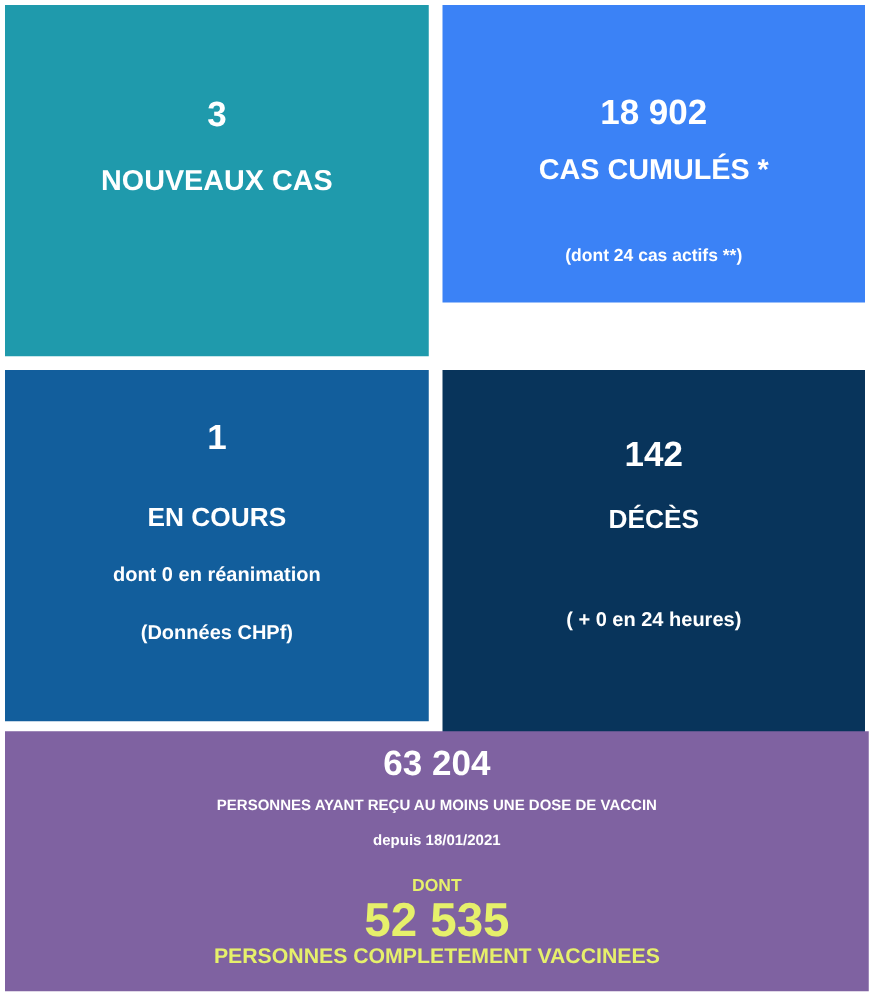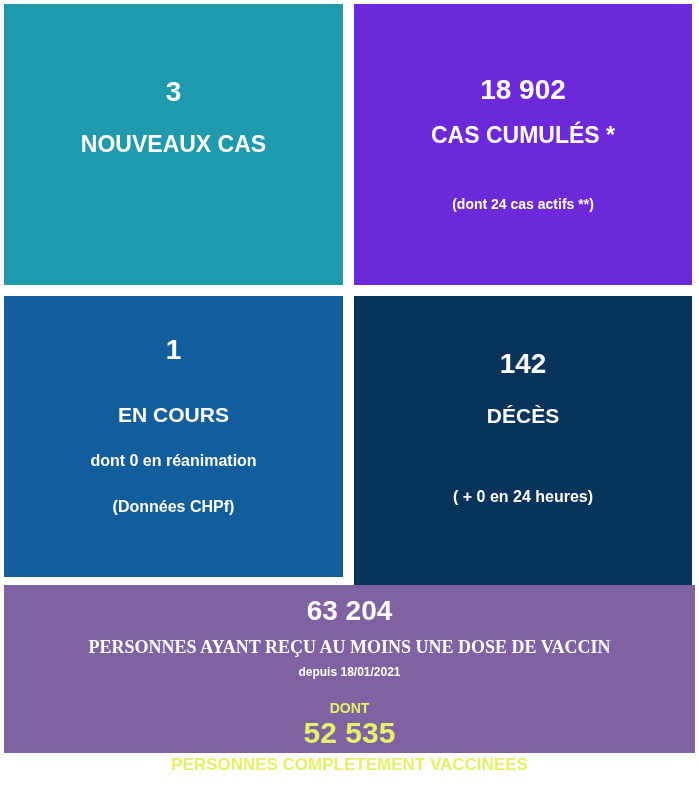--- a/index.html
+++ b/index.html
@@ -1,23 +1,23 @@
 <!DOCTYPE html>
 <html><head>
 <meta charset="utf-8">
 <style>
   html, body { margin: 0; padding: 0; background: #ffffff; }
   body { width: 699px; height: 801px; position: relative; overflow: hidden;
          font-family: "Liberation Sans", "DejaVu Sans", sans-serif; color: #ffffff; }
   .tile { position: absolute; box-sizing: border-box; text-align: center; font-weight: bold; }
   .t1 { left: 4px; top: 4px; width: 339px; height: 281px; background: #1F9AAC; }
-  .t2 { left: 354px; top: 4px; width: 338px; height: 281px; background: #6d28d9; }
+  .t2 { left: 354px; top: 4px; width: 338px; height: 238px; background: #3b82f6; }
   .t3 { left: 4px; top: 296px; width: 339px; height: 281px; background: #125E9C; }
   .t4 { left: 354px; top: 296px; width: 338px; height: 322px; background: #08345B; }
-  .t5 { left: 4px; top: 585px; width: 691px; height: 168px; background: #7F62A1; }
+  .t5 { left: 4px; top: 585px; width: 691px; height: 208px; background: #7F62A1; }
   .line { position: absolute; left: 0; right: 0; white-space: nowrap; }
   .big { font-size: 28px; }
   .lbl { font-size: 23px; }
   .sm { font-size: 16px; }
   .yellow { color: #E6F06B; }
 </style>
 </head>
 <body>
 
 <div class="tile t1">
@@ -39,18 +39,18 @@
 </div>
 
 <div class="tile t4">
   <div class="line big" style="top:52px;">142</div>
   <div class="line lbl" style="top:108px;font-size:21px;">DÉCÈS</div>
   <div class="line sm" style="top:192px;">( + 0 en 24 heures)</div>
 </div>
 
 <div class="tile t5">
   <div class="line big" style="top:10px;">63 204</div>
-  <div class="line" style="top:52px;font-size:18px;font-family:Liberation Serif, serif;">PERSONNES AYANT REÇU AU MOINS UNE DOSE DE VACCIN</div>
+  <div class="line" style="top:52px;font-size:12px;">PERSONNES AYANT REÇU AU MOINS UNE DOSE DE VACCIN</div>
   <div class="line" style="top:80px;font-size:12px;">depuis 18/01/2021</div>
   <div class="line yellow" style="top:115px;font-size:14px;">DONT</div>
-  <div class="line yellow big" style="top:131px;font-size:30px;">52 535</div>
+  <div class="line yellow big" style="top:131px;font-size:38px;">52 535</div>
   <div class="line yellow" style="top:170px;font-size:17px;">PERSONNES COMPLETEMENT VACCINEES</div>
 </div>
 
 </body></html>

